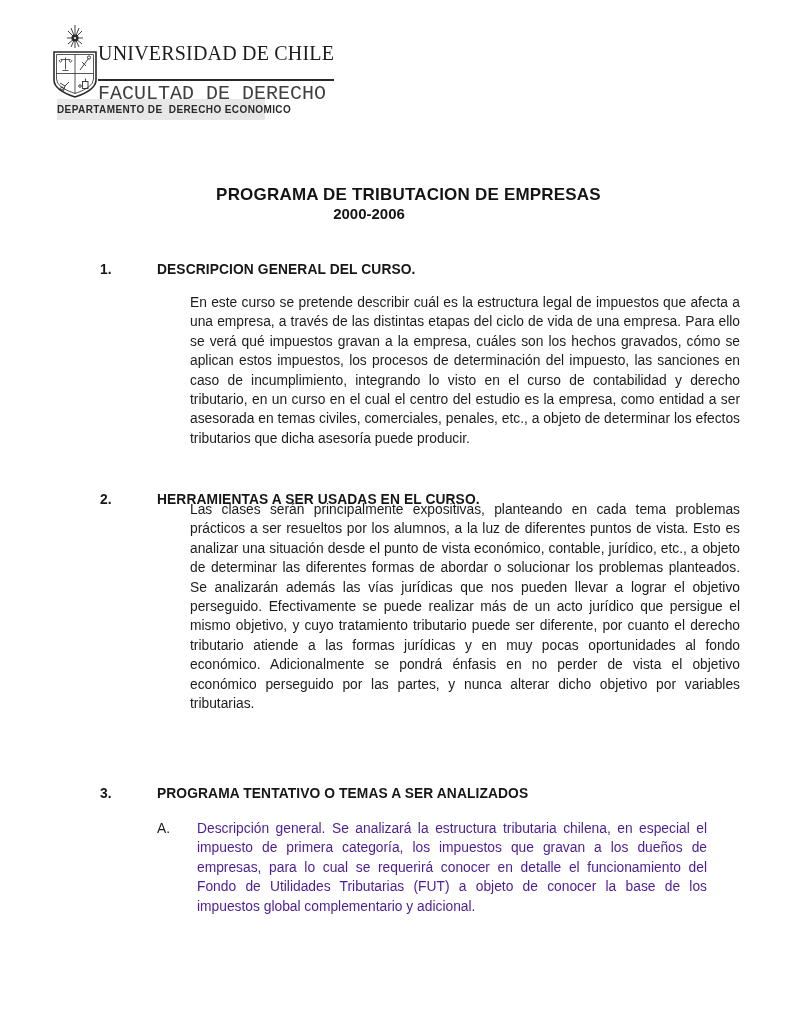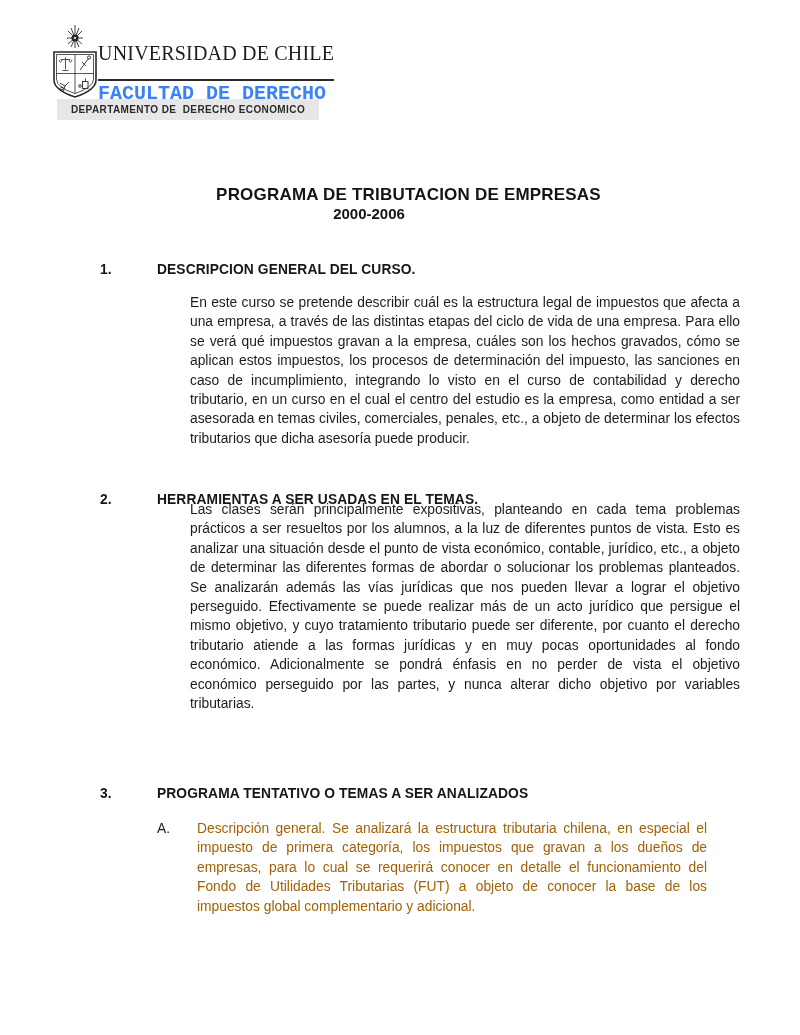--- a/index.html
+++ b/index.html
@@ -20,27 +20,27 @@
     display:inline-block;
     font-family:"Liberation Serif", serif;
     font-size:20px; font-weight:400; letter-spacing:0.2px;
     color:#1d1d1d;
     border-bottom:2px solid #2a2a2a;
     padding-bottom:14px;
     white-space:nowrap;
   }
   .fac-name {
     font-family:"Liberation Mono", monospace;
-    font-size:20px; font-weight:700; letter-spacing:0px;
-    color:#3b82f6; margin-top:1px;
+    font-size:20px; font-weight:400; letter-spacing:0px;
+    color:#404040; margin-top:1px;
     white-space:nowrap;
   }
   .dept-band {
     position:absolute; left:57px; top:99px;
-    width:262px; height:21px; line-height:21px;
+    width:208px; height:21px; line-height:21px;
     background:#e7e7e7;
     text-align:center;
     font-size:10px; font-weight:700; letter-spacing:0.4px;
     color:#2a2a2a;
     white-space:pre;
   }
 
   
   .doc-title {
     position:absolute; left:0; right:0; top:185px;
@@ -61,21 +61,21 @@
   .sec-head .head { flex:1; font-size:13.8px; font-weight:700; letter-spacing:0.1px; color:#161616; }
 
   .para {
     position:absolute; left:157px; width:550px;
     font-size:13.8px; line-height:19.4px;
     text-align:justify; color:#1c1c1c;margin-left:33px;
   }
 
   .sub-item { position:absolute; left:157px; width:550px; display:flex; }
   .sub-item .letter { width:40px; flex:0 0 40px; font-size:13.8px; line-height:19.4px; color:#1c1c1c; }
-  .sub-item .text   { flex:1; font-size:13.8px; line-height:19.4px; text-align:justify; color:#a16207; }
+  .sub-item .text   { flex:1; font-size:13.8px; line-height:19.4px; text-align:justify; color:#4c1d95; }
 
   .pos-h1 { top:262px; }
   .pos-p1 { top:293px; }
   .pos-h2 { top:492px; }
   .pos-p2 { top:500px; }
   .pos-h3 { top:786px; }
   .pos-a  { top:819px; }
 
   svg .ln { stroke:#2b2b2b; fill:none; }
 </style>
@@ -148,21 +148,21 @@
   <div class="doc-years">2000-2006</div>
 
   <div class="sec-head pos-h1">
     <div class="num">1.</div>
     <div class="head">DESCRIPCION GENERAL DEL CURSO.</div>
   </div>
   <div class="para pos-p1">En este curso se pretende describir cuál es la estructura legal de impuestos que afecta a una empresa, a través de las distintas etapas del ciclo de vida de una empresa.  Para ello se verá qué impuestos gravan a la empresa, cuáles son los hechos gravados, cómo se aplican estos impuestos, los procesos de determinación del impuesto, las sanciones en caso de incumplimiento, integrando lo visto en el curso de contabilidad y derecho tributario, en un curso en el cual el centro del estudio es la empresa, como entidad a ser asesorada en temas civiles, comerciales, penales, etc., a objeto de determinar los efectos tributarios que dicha asesoría puede producir.</div>
 
   <div class="sec-head pos-h2">
     <div class="num">2.</div>
-    <div class="head">HERRAMIENTAS A SER USADAS EN EL TEMAS.</div>
+    <div class="head">HERRAMIENTAS A SER USADAS EN EL CURSO.</div>
   </div>
   <div class="para pos-p2">Las clases serán principalmente expositivas, planteando en cada tema problemas prácticos a ser resueltos por los alumnos, a la luz de diferentes puntos de vista.  Esto es analizar una situación desde el punto de vista económico, contable, jurídico, etc., a objeto de determinar las diferentes formas de abordar o solucionar los problemas planteados.   Se analizarán además las vías jurídicas que nos pueden llevar a lograr el objetivo perseguido.  Efectivamente se puede realizar más de un acto jurídico que persigue el mismo objetivo, y  cuyo tratamiento tributario puede ser diferente, por cuanto el derecho tributario atiende a las formas jurídicas y en muy pocas oportunidades al fondo económico.  Adicionalmente se pondrá énfasis en no perder de vista el objetivo económico perseguido por las partes, y nunca alterar dicho objetivo por variables tributarias.</div>
 
   <div class="sec-head pos-h3">
     <div class="num">3.</div>
     <div class="head">PROGRAMA TENTATIVO O TEMAS A SER ANALIZADOS</div>
   </div>
   <div class="sub-item pos-a">
     <div class="letter">A.</div>
     <div class="text">Descripción general.  Se analizará la estructura tributaria chilena, en especial el impuesto de primera categoría, los impuestos que gravan a los dueños de empresas, para lo cual se requerirá conocer en detalle el funcionamiento del Fondo de Utilidades Tributarias (FUT) a objeto de conocer la base de los impuestos global complementario y adicional.</div>

